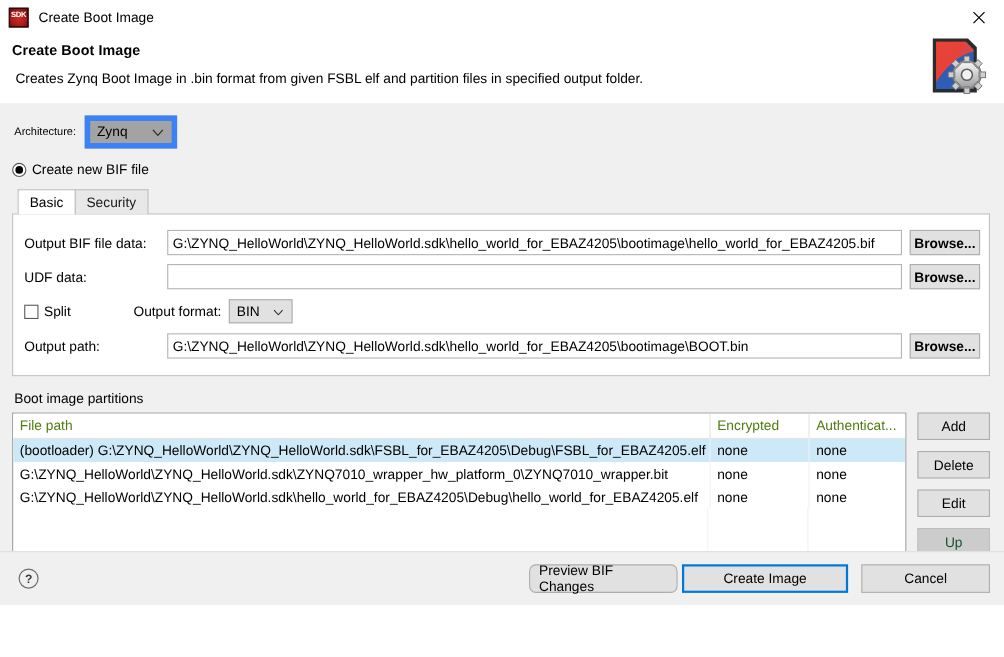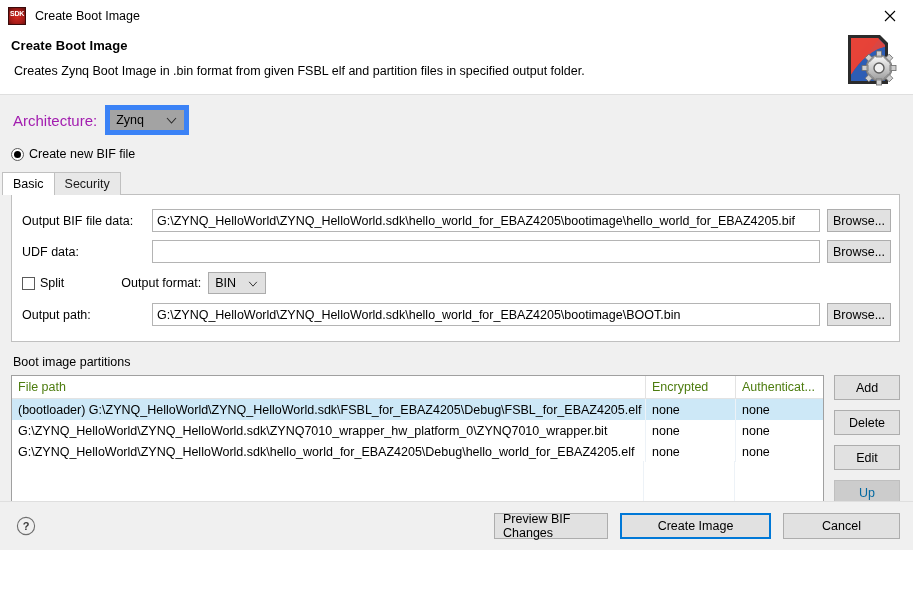--- a/index.html
+++ b/index.html
@@ -109,21 +109,21 @@
     height: 455px;
     box-sizing: border-box;
     padding: 0;
   }
 
   .row-arch {
     display: flex;
     align-items: center;
     padding: 10px 0 0 13px;
   }
-  .label { font-size: 15px; color: #a21caf; }
+  .label { font-size: 10px; color: #000000; }
 
   .combo {
     margin-left: 8px;
     width: 84px;
     height: 30px;
     background: #a3a3a3;
     border: 5px solid #3b82f6;
     display: flex;
     align-items: center;
     position: relative;
@@ -166,21 +166,21 @@
     left: 50%; top: 50%;
     width: 7px; height: 7px;
     margin: -3.5px 0 0 -3.5px;
     border-radius: 50%;
     background: #000;
   }
   .radio-label { margin-left: 5px; font-size: 12.5px; }
 
   
   .tabs {
-    margin: 11px 0 0 2px;
+    margin: 11px 0 0 16px;
     display: flex;
     align-items: center;
     position: relative;
     z-index: 2;
     height: 23px;
   }
   .tab {
     height: 23px;
     padding: 0 10px;
     display: flex;
@@ -246,23 +246,24 @@
     align-items: center;
     justify-content: center;
     box-sizing: border-box;
     cursor: default;
     padding: 0 8px;
   }
   .btn-browse {
     width: 64px;
     margin-left: 7px;
     flex: none;
+    font-weight: bold;
   }
   .btn:disabled, .btn.disabled {
-    color: #0369a1;
+    color: #14532d;
     background: #cccccc;
     border-color: #bfbfbf;
   }
 
   .split-row {
     display: flex;
     align-items: center;
     padding: 5px 8px 5px 10px;
   }
   .checkbox {
@@ -389,21 +390,21 @@
     display: flex;
     align-items: center;
   }
   .help-icon {
     margin-left: 16px;
     width: 20px; height: 20px;
     cursor: default;
   }
   .footer-spacer { flex: 1; }
   .footer .btn { height: 26px; }
-  .btn-preview { width: 114px; margin-right: 12px; }
+  .btn-preview { width: 135px; margin-right: 4px; border-radius: 6px; }
   .btn-create {
     width: 151px;
     margin-right: 12px;
     border: 2px solid #0078d7;
     background: #e1e1e1;
   }
   .btn-cancel { width: 117px; margin-right: 13px; }
 </style>
 </head>
 <body>

